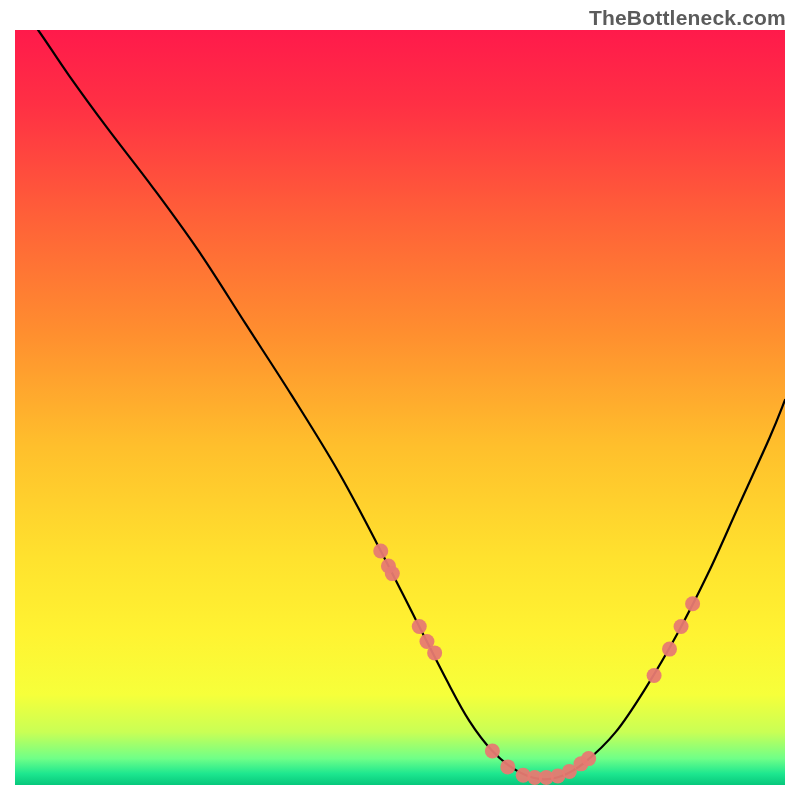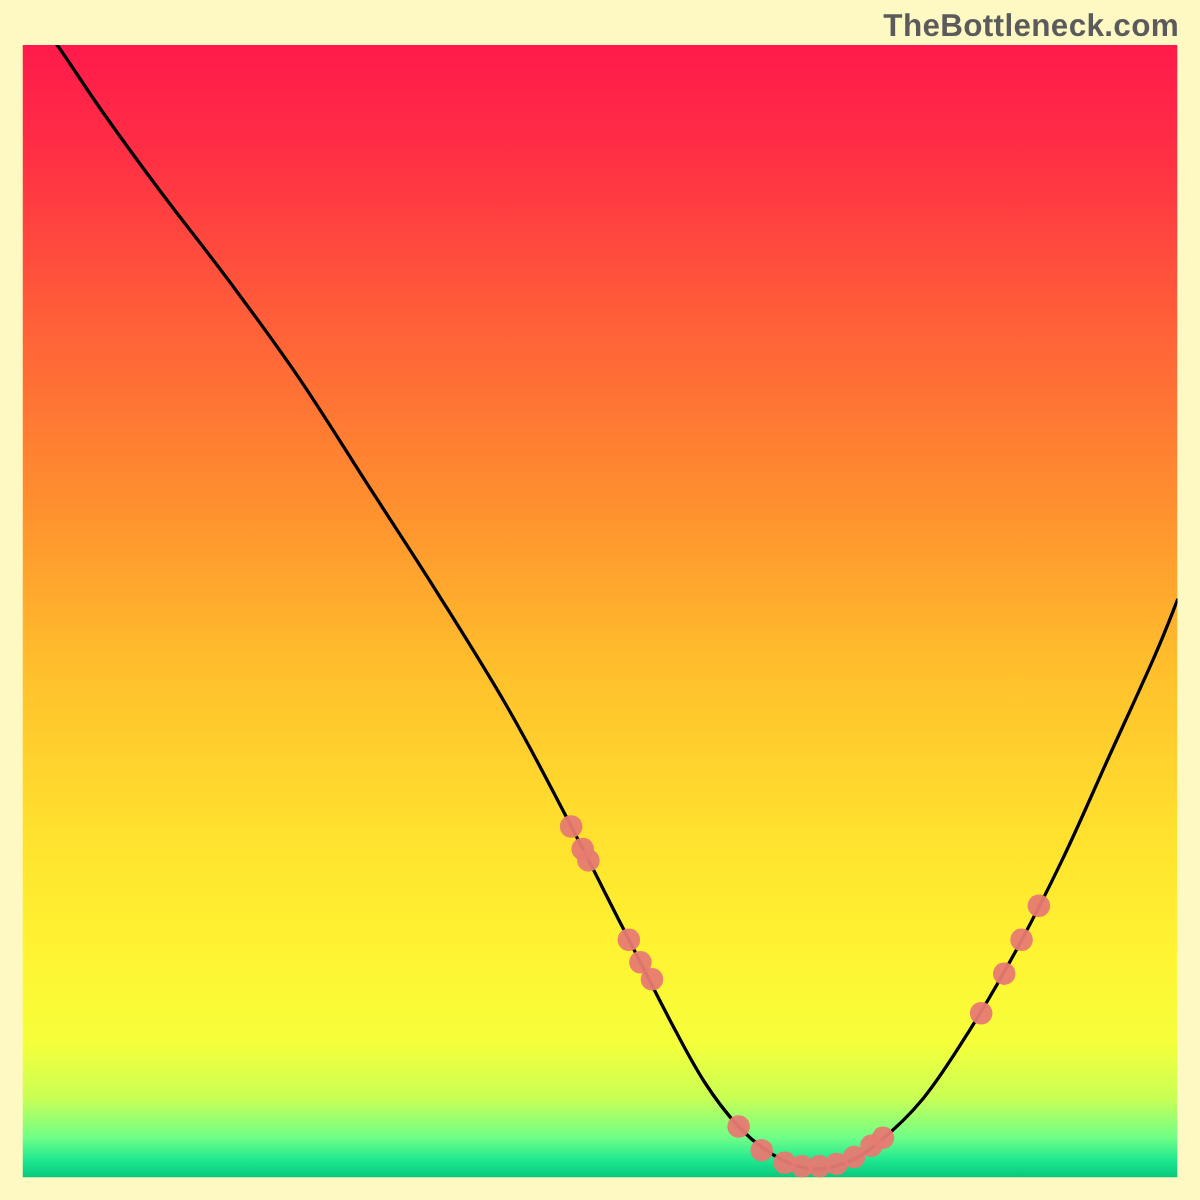--- a/index.html
+++ b/index.html
@@ -8,21 +8,21 @@
     width: 800px;
     height: 800px;
     background: #000000;
     overflow: hidden;
     font-family: Arial, Helvetica, sans-serif;
   }
   .stage {
     position: relative;
     width: 800px;
     height: 800px;
-    background: #fef9c3;
+    background: #ffffff;
   }
   .watermark {
     position: absolute;
     top: 6px;
     right: 14px;
     color: #5b5b5b;
     font-size: 21px;
     font-weight: bold;
     letter-spacing: 0.2px;
     z-index: 30;

